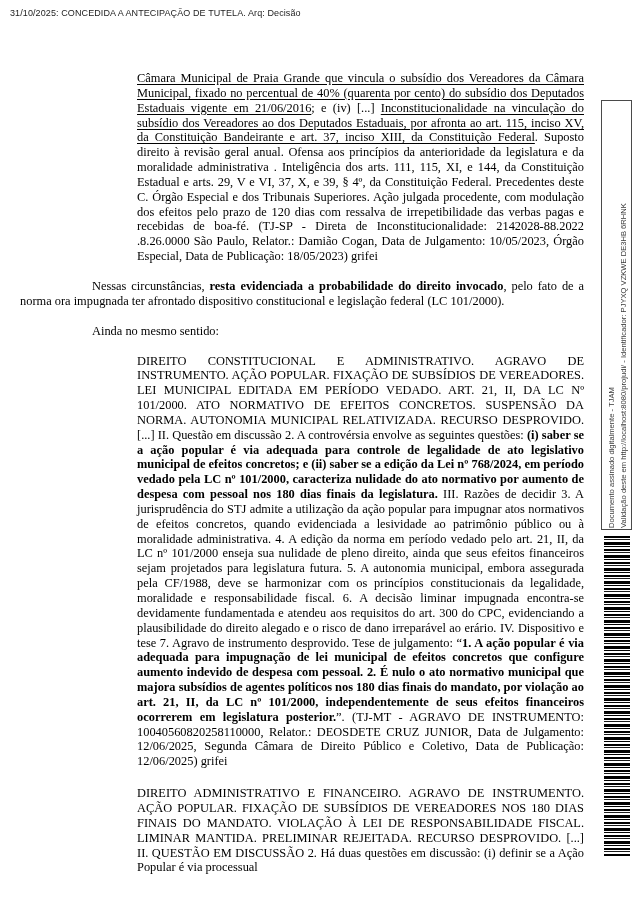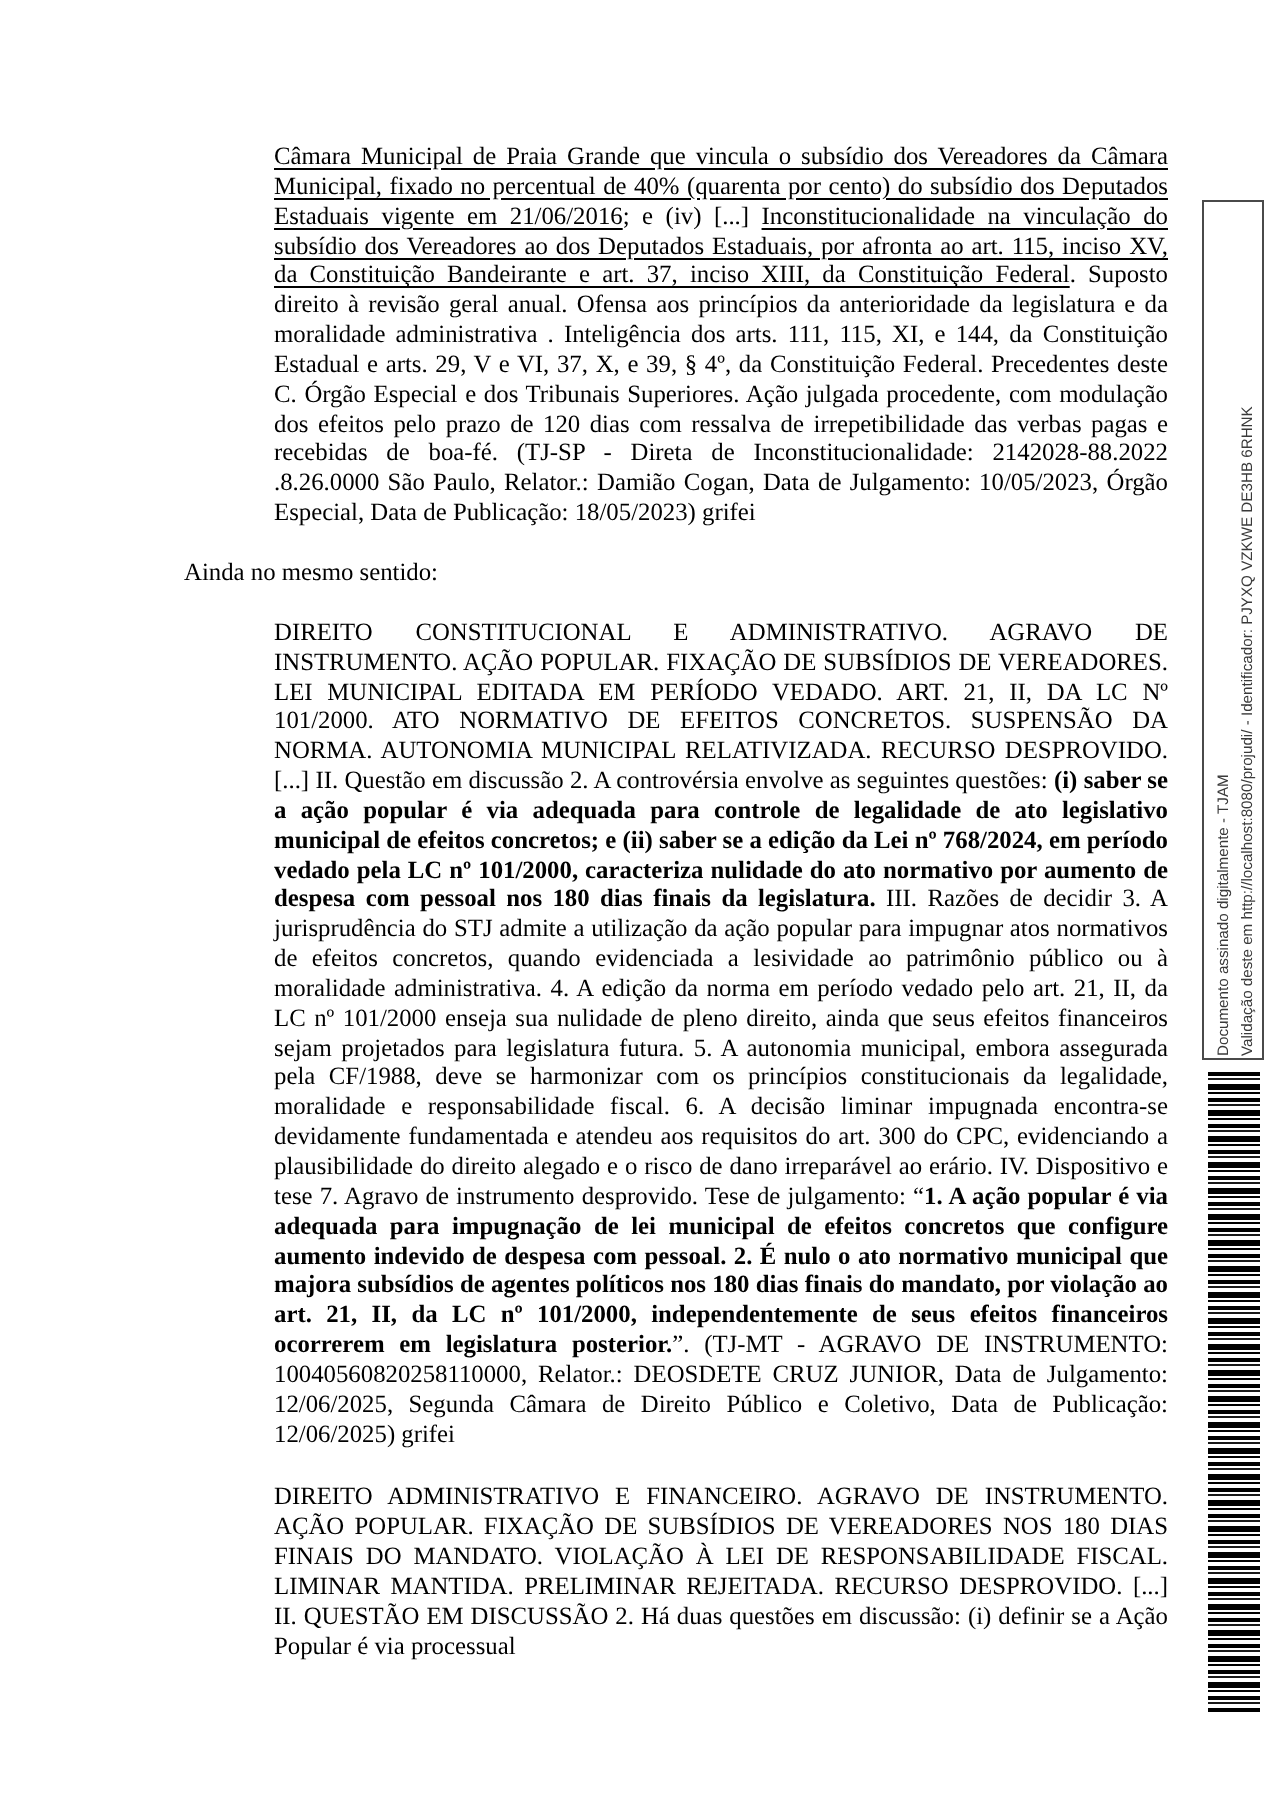--- a/index.html
+++ b/index.html
@@ -60,26 +60,28 @@
       #fff 9px, #fff 10px,
       #000 10px, #000 11px,
       #fff 11px, #fff 13px
     );
   }
 </style>
 </head>
 <body>
 
 <div class="header">
+  <div>31/10/2025: CONCEDIDA A ANTECIPAÇÃO DE TUTELA. Arq: Decisão</div>
 </div>
 
 <div class="content">
 
   <div class="quote"><u>Câmara Municipal de Praia Grande que vincula o subsídio dos Vereadores da Câmara Municipal, fixado no percentual de 40% (quarenta por cento) do subsídio dos Deputados Estaduais vigente em 21/06/2016</u><span>; e (iv) [...] </span><u>Inconstitucionalidade na vinculação do subsídio dos Vereadores ao dos Deputados Estaduais, por afronta ao art. 115, inciso XV, da Constituição Bandeirante e art. 37, inciso XIII, da Constituição Federal</u><span>. Suposto direito à revisão geral anual. Ofensa aos princípios da anterioridade da legislatura e da moralidade administrativa . Inteligência dos arts. 111, 115, XI, e 144, da Constituição Estadual e arts. 29, V e VI, 37, X, e 39, § 4º, da Constituição Federal. Precedentes deste C. Órgão Especial e dos Tribunais Superiores. Ação julgada procedente, com modulação dos efeitos pelo prazo de 120 dias com ressalva de irrepetibilidade das verbas pagas e recebidas de boa-fé. (TJ-SP - Direta de Inconstitucionalidade: 2142028-88.2022 .8.26.0000 São Paulo, Relator.: Damião Cogan, Data de Julgamento: 10/05/2023, Órgão Especial, Data de Publicação: 18/05/2023) grifei</span></div>
 
+  <div class="para"><span>Nessas circunstâncias, </span><b>resta evidenciada a probabilidade do direito invocado</b><span>, pelo fato de a norma ora impugnada ter afrontado dispositivo constitucional e legislação federal (LC 101/2000).</span></div>
 
   <div class="para">Ainda no mesmo sentido:</div>
 
   <div class="quote quote2"><span>DIREITO CONSTITUCIONAL E ADMINISTRATIVO. AGRAVO DE INSTRUMENTO. AÇÃO POPULAR. FIXAÇÃO DE SUBSÍDIOS DE VEREADORES. LEI MUNICIPAL EDITADA EM PERÍODO VEDADO. ART. 21, II, DA LC Nº 101/2000. ATO NORMATIVO DE EFEITOS CONCRETOS. SUSPENSÃO DA NORMA. AUTONOMIA MUNICIPAL RELATIVIZADA. RECURSO DESPROVIDO. [...] II. Questão em discussão 2. A controvérsia envolve as seguintes questões: </span><b>(i) saber se a ação popular é via adequada para controle de legalidade de ato legislativo municipal de efeitos concretos; e (ii) saber se a edição da Lei nº 768/2024, em período vedado pela LC nº 101/2000, caracteriza nulidade do ato normativo por aumento de despesa com pessoal nos 180 dias finais da legislatura.</b><span> III. Razões de decidir 3. A jurisprudência do STJ admite a utilização da ação popular para impugnar atos normativos de efeitos concretos, quando evidenciada a lesividade ao patrimônio público ou à moralidade administrativa. 4. A edição da norma em período vedado pelo art. 21, II, da LC nº 101/2000 enseja sua nulidade de pleno direito, ainda que seus efeitos financeiros sejam projetados para legislatura futura. 5. A autonomia municipal, embora assegurada pela CF/1988, deve se harmonizar com os princípios constitucionais da legalidade, moralidade e responsabilidade fiscal. 6. A decisão liminar impugnada encontra-se devidamente fundamentada e atendeu aos requisitos do art. 300 do CPC, evidenciando a plausibilidade do direito alegado e o risco de dano irreparável ao erário. IV. Dispositivo e tese 7. Agravo de instrumento desprovido. Tese de julgamento: “</span><b>1. A ação popular é via adequada para impugnação de lei municipal de efeitos concretos que configure aumento indevido de despesa com pessoal. 2. É nulo o ato normativo municipal que majora subsídios de agentes políticos nos 180 dias finais do mandato, por violação ao art. 21, II, da LC nº 101/2000, independentemente de seus efeitos financeiros ocorrerem em legislatura posterior.</b><span>”. (TJ-MT - AGRAVO DE INSTRUMENTO: 10040560820258110000, Relator.: DEOSDETE CRUZ JUNIOR, Data de Julgamento: 12/06/2025, Segunda Câmara de Direito Público e Coletivo, Data de Publicação: 12/06/2025) grifei</span></div>
 
   <div class="quote">DIREITO ADMINISTRATIVO E FINANCEIRO. AGRAVO DE INSTRUMENTO. AÇÃO POPULAR. FIXAÇÃO DE SUBSÍDIOS DE VEREADORES NOS 180 DIAS FINAIS DO MANDATO. VIOLAÇÃO À LEI DE RESPONSABILIDADE FISCAL. LIMINAR MANTIDA. PRELIMINAR REJEITADA. RECURSO DESPROVIDO. [...] II. QUESTÃO EM DISCUSSÃO 2. Há duas questões em discussão: (i) definir se a Ação Popular é via processual</div>
 
 </div>
 
 <div class="sign-box"></div>

